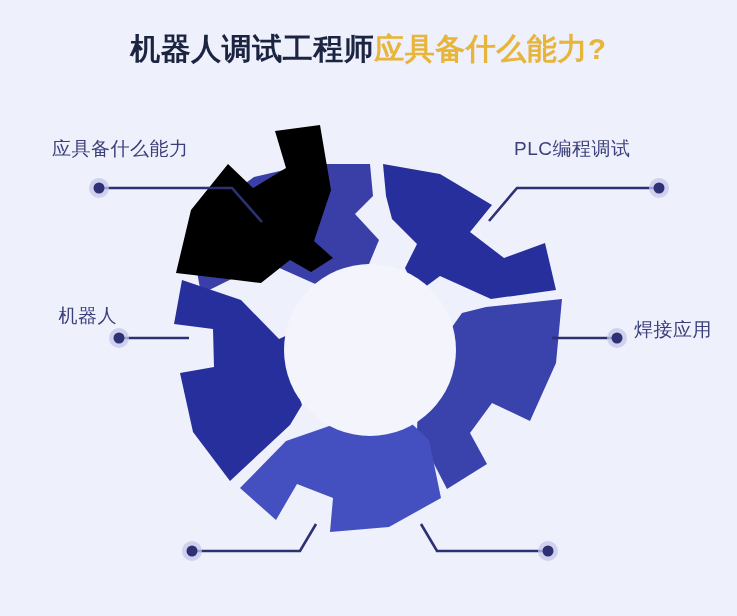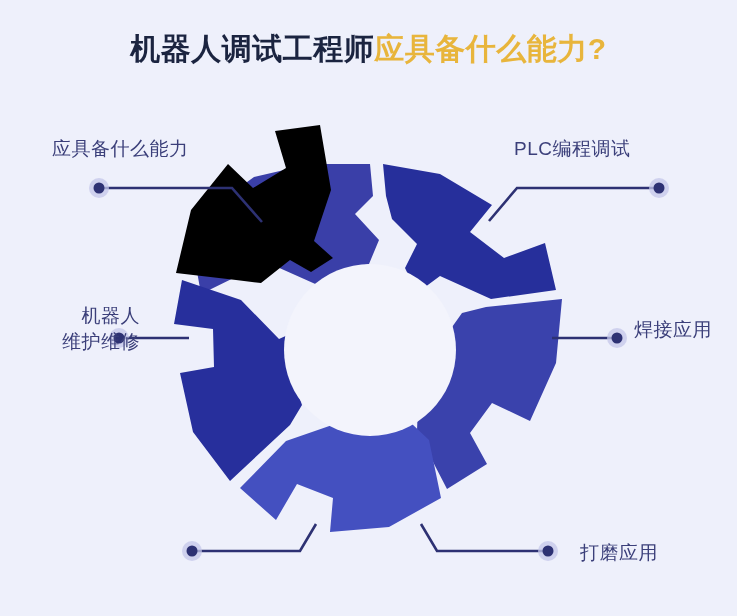--- a/index.html
+++ b/index.html
@@ -57,21 +57,21 @@
     color: #3b3f7a;
     font-size: 19px;
     line-height: 26px;
     white-space: nowrap;
     letter-spacing: 0.5px;
   }
   .callout-label.two-line { white-space: normal; text-align: right; }
 
   .lbl-robot-programming { left: 52px;  top: 136px; }
   .lbl-plc-programming   { left: 514px; top: 136px; }
-  .lbl-robot-maintenance { left: 36px;  top: 303px; width: 104px; text-align: right; }
+  .lbl-robot-maintenance { left: 13px;  top: 303px; width: 104px; text-align: right; }
   .lbl-welding           { left: 634px; top: 317px; }
   .lbl-vision            { left: 84px;  top: 540px; }
   .lbl-polishing         { left: 580px; top: 540px; }
 
   .callout-label .line2 { display: block; }
 </style>
 </head>
 <body style="background: rgb(238, 240, 251);">
 
 <div id="infographic" style="background: rgb(238, 240, 251); padding-left: 48px;">
@@ -219,21 +219,19 @@
       </g>
     </g>
   </svg>
 
   <div class="callout-label lbl-robot-programming" style="color: rgb(59, 63, 122);">应具备什么能力</div>
 
   <div class="callout-label lbl-plc-programming" style="color: rgb(59, 63, 122);">PLC编程调试</div>
 
   <div class="callout-label two-line lbl-robot-maintenance" style="color: rgb(59, 63, 122);">
     <span class="line1">机器人</span>
-    <span class="line2">维护维修</span>
   </div>
 
   <div class="callout-label lbl-welding" style="color: rgb(59, 63, 122);">焊接应用</div>
 
 
-  <div class="callout-label lbl-polishing" style="color: rgb(59, 63, 122);">打磨应用</div>
 
 </div>
 
 </body></html>

